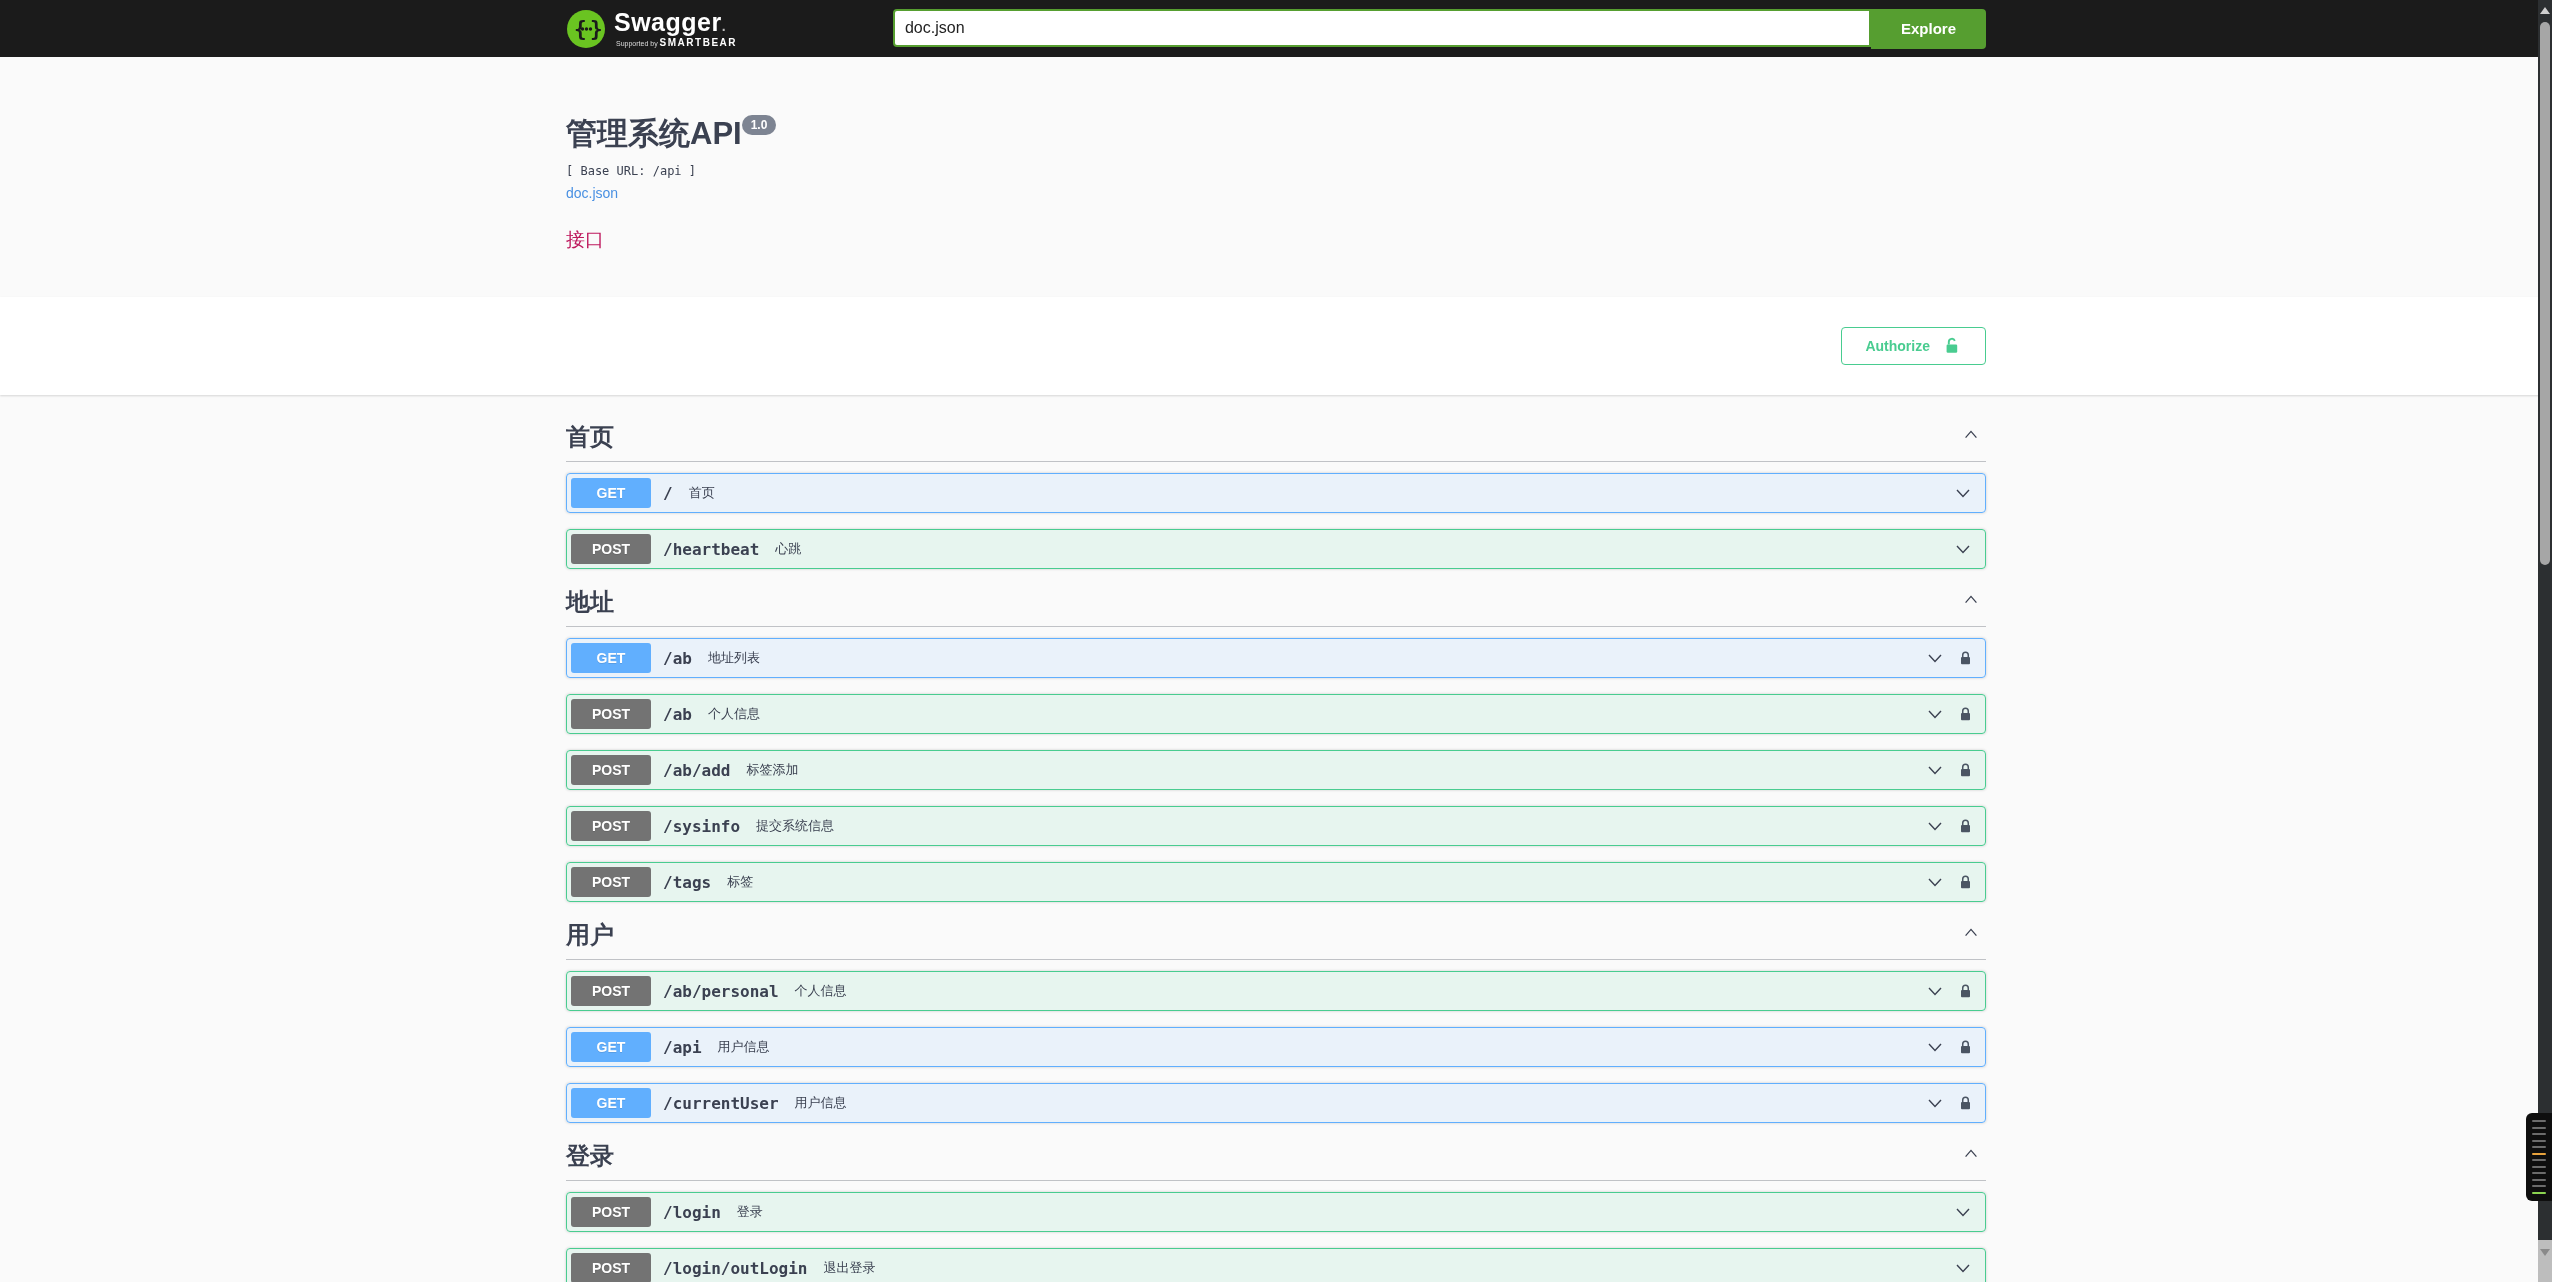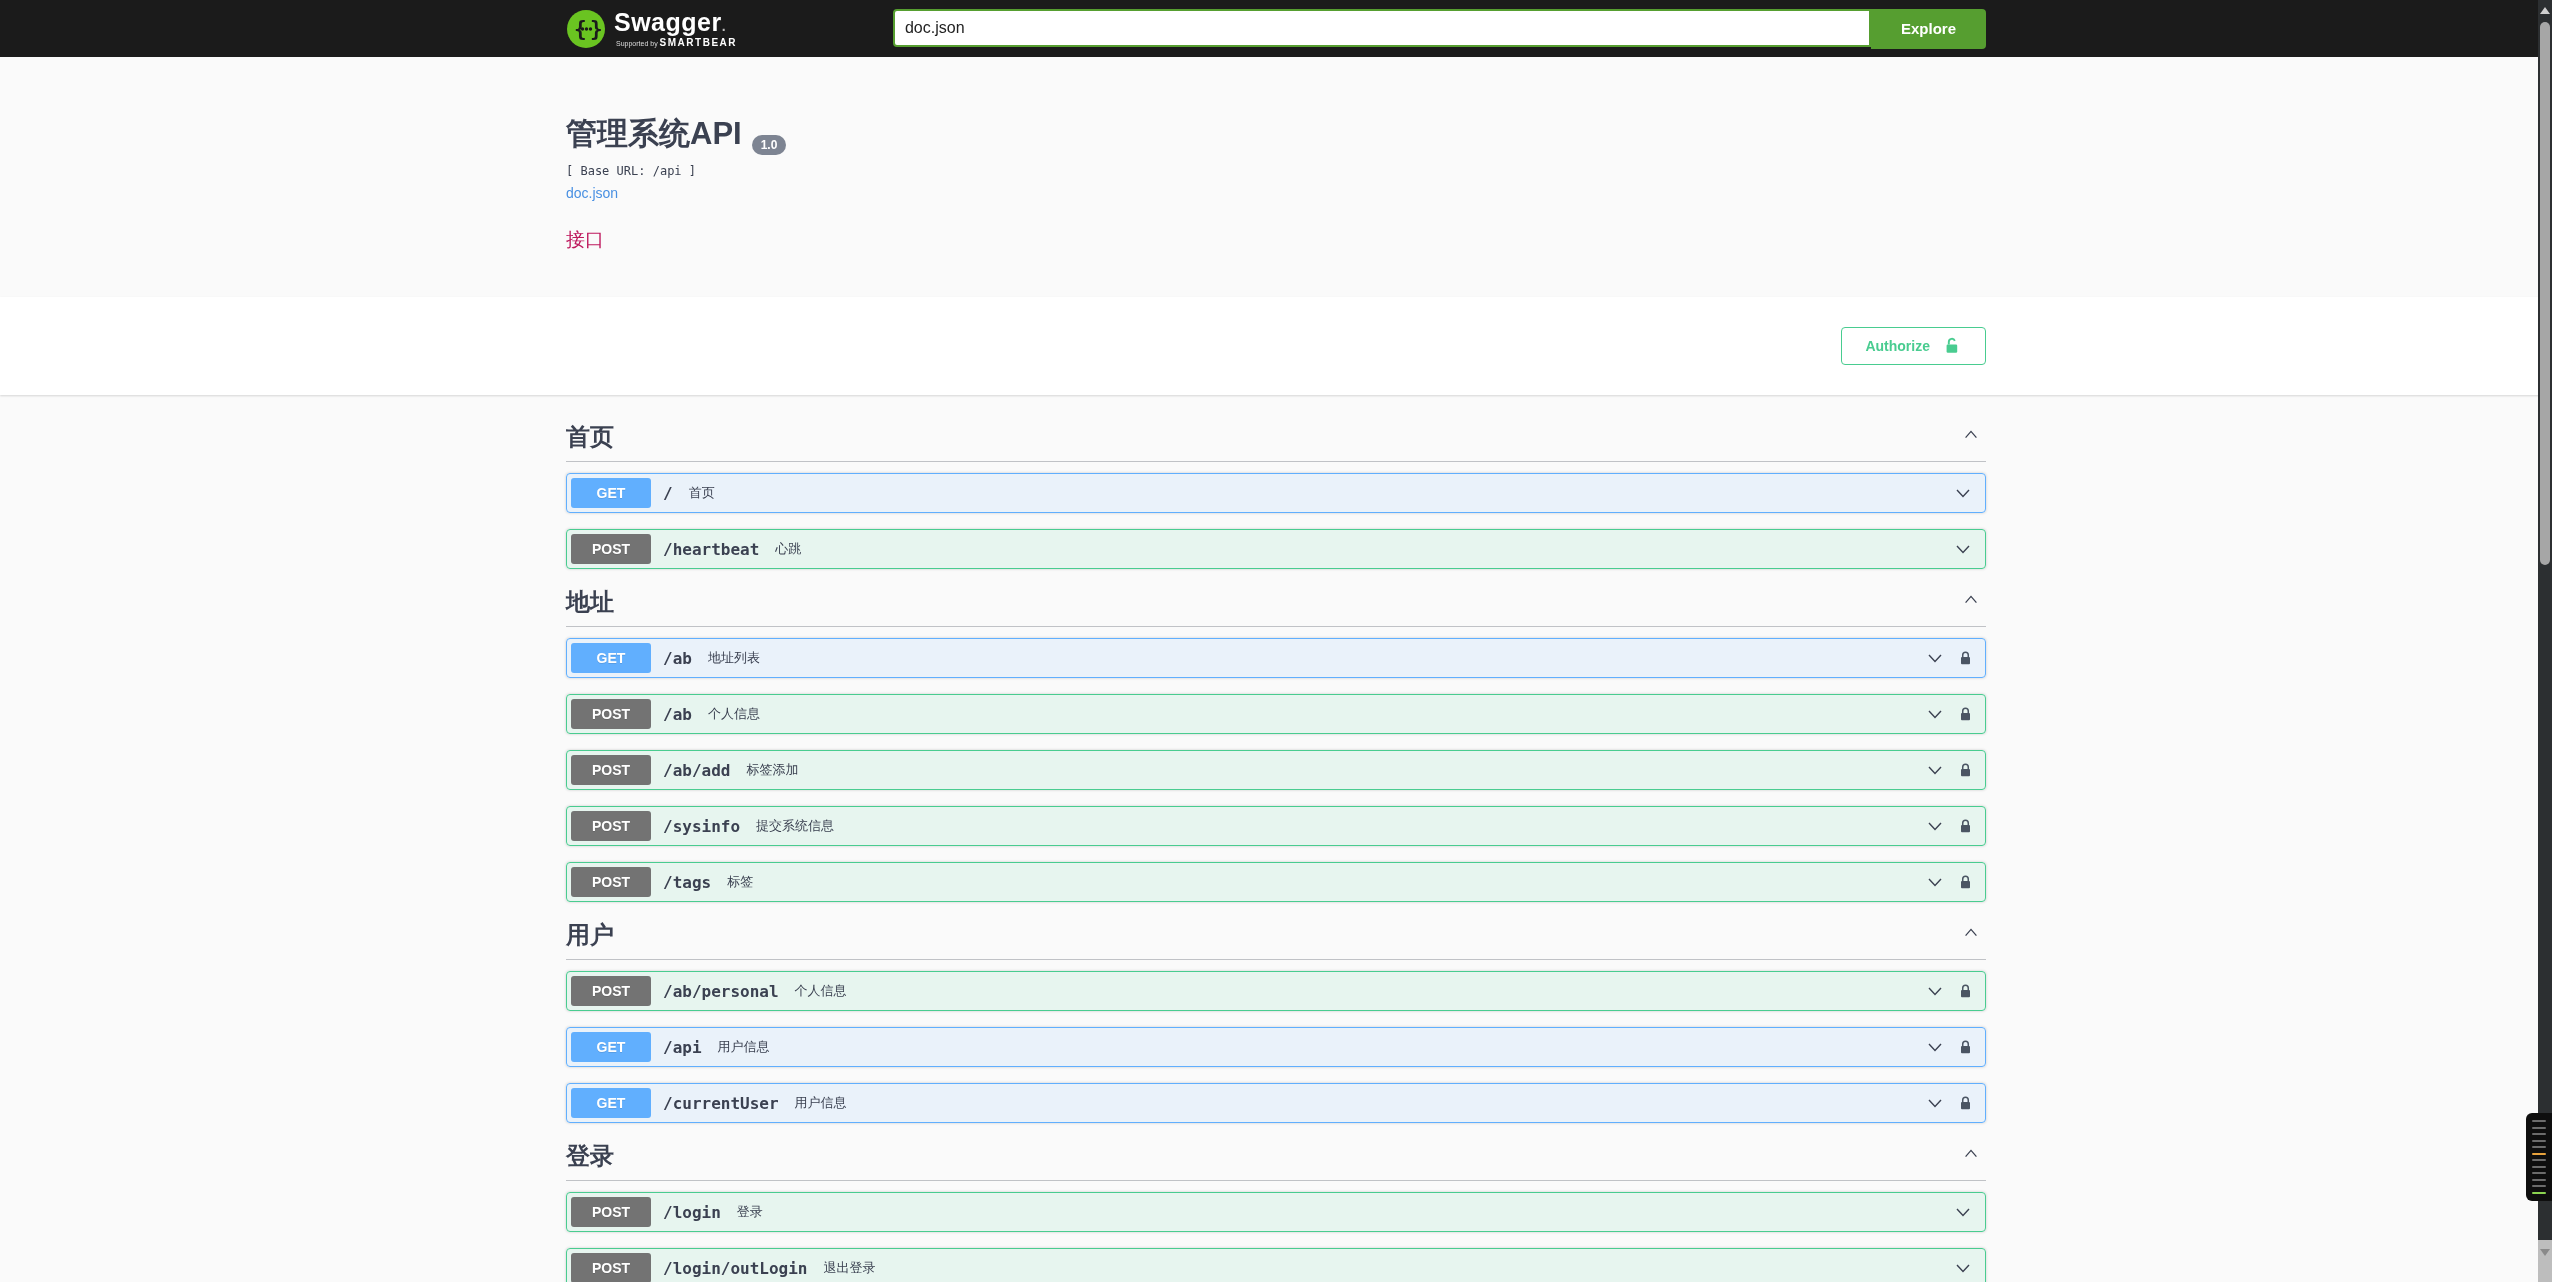--- a/index.html
+++ b/index.html
@@ -28,21 +28,21 @@
     font-family: "Liberation Sans", "DejaVu Sans", sans-serif; background: #fff;
   }
   .explore {
     height: 40px; padding: 0 30px; border: none; cursor: pointer;
     background: #569e30; color: #fff; font-weight: bold; font-size: 15px;
     border-radius: 0 4px 4px 0; font-family: inherit;
   }
 
   
   .information-container { padding-top: 56px; }
-  .api-title { font-size: 31px; font-weight: bold; color: #3b4151; display: flex; align-items: flex-end; gap: 10px; }
+  .api-title { font-size: 31px; font-weight: bold; color: #3b4151; display: flex; align-items: flex-start; }
   .version-badge {
     background: #7d8492; color: #fff; font-size: 12px; font-weight: bold;
     border-radius: 57px; padding: 3px 9px; margin-top: 2px; vertical-align: top;
   }
   .base-url { margin-top: 9px; font-family: "DejaVu Sans Mono", monospace; font-size: 12px; color: #3b4151; }
   .spec-link { margin-top: 7px; font-size: 14px; }
   .spec-link a { color: #4990e2; text-decoration: none; }
   .api-description { margin-top: 26px; font-size: 19px; color: #be185d; }
 
   

